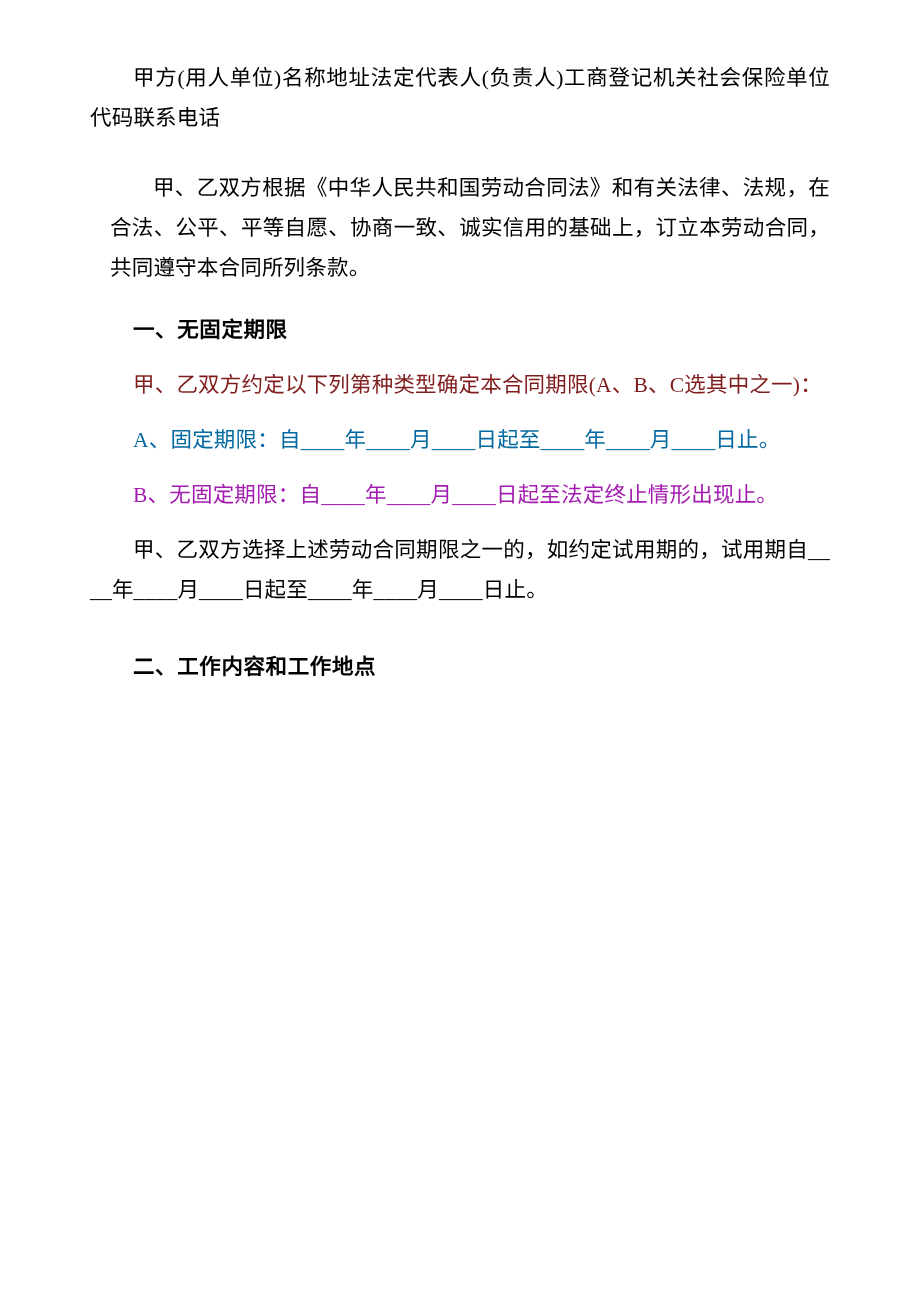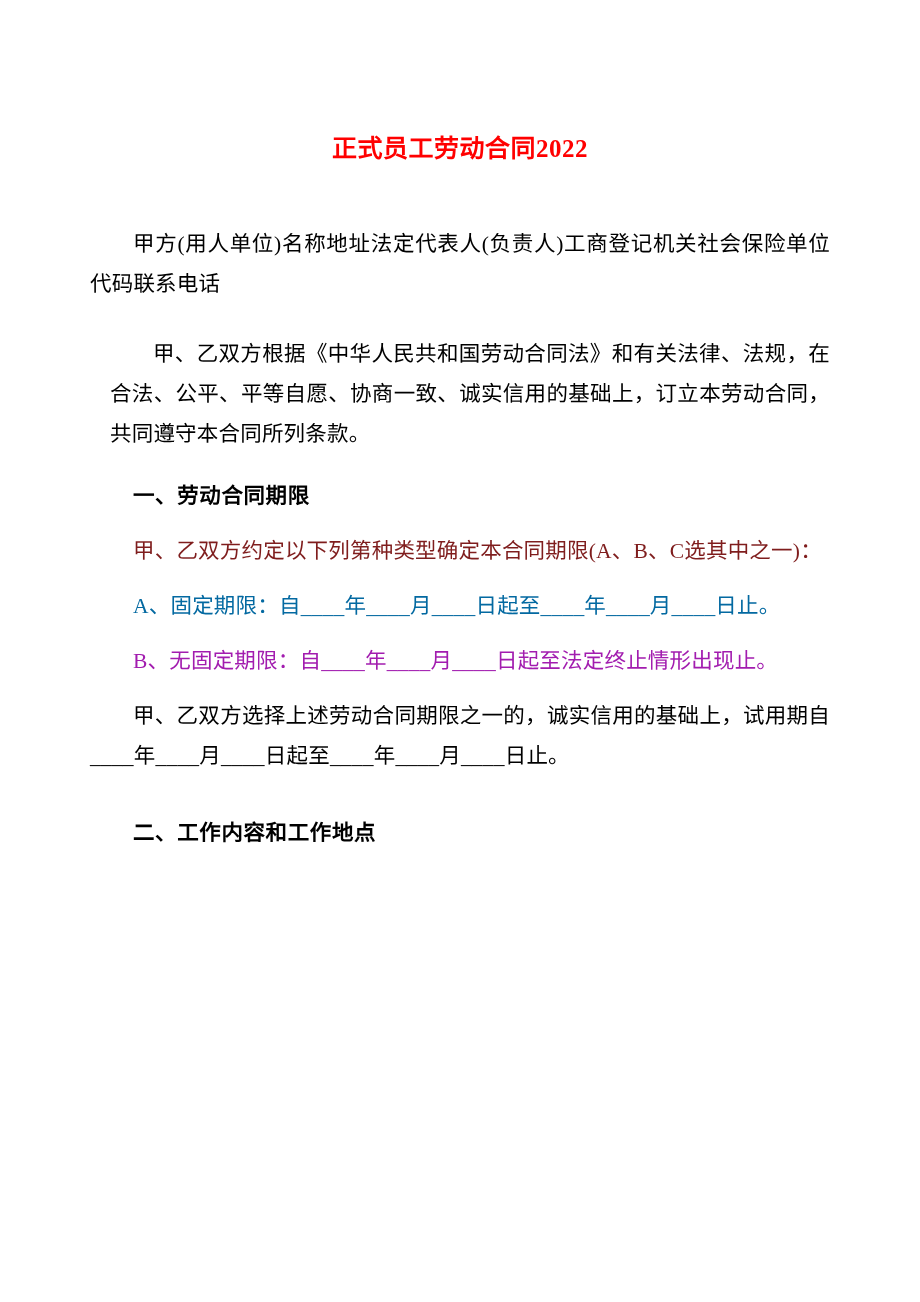--- a/index.html
+++ b/index.html
@@ -70,52 +70,51 @@
   .gap-para    { height: 15px; }
   .gap-section { height: 22px; }
   .gap-sub     { height: 15px; }
 </style>
 </head>
 <body style="background: rgb(255, 255, 255);">
 
 <div class="page">
   <div class="content">
 
-    <h1 class="doc-title" style="color: rgb(255, 0, 0);">正式员工劳动合同2022</h1>
 
     <div class="gap-title"></div>
 
     <p class="para" style="color: rgb(0, 0, 0); margin-top: 28px;">甲方(用人单位)名称地址法定代表人(负责人)工商登记机关社会保险单位代码联系电话</p>
 
     <div class="gap-para"></div>
 
 
     <div class="gap-para"></div>
 
     <p class="para" style="color: rgb(0, 0, 0); margin-left: 20px;">甲、乙双方根据《中华人民共和国劳动合同法》和有关法律、法规，在合法、公平、平等自愿、协商一致、诚实信用的基础上，订立本劳动合同，共同遵守本合同所列条款。</p>
 
     <div class="gap-section"></div>
 
-    <h2 class="heading" style="color: rgb(0, 0, 0);">一、劳动合同期限</h2>
+    <h2 class="heading" style="color: rgb(0, 0, 0);">一、无固定期限</h2>
 
     <div class="gap-sub"></div>
 
     <p class="para" style="color: #7f1d1d;">甲、乙双方约定以下列第种类型确定本合同期限(A、B、C选其中之一)：</p>
 
     <div class="gap-para"></div>
 
     <p class="para" style="color: #0369a1;">A、固定期限：自____年____月____日起至____年____月____日止。</p>
 
     <div class="gap-para"></div>
 
     <p class="para" style="color: #a21caf;">B、无固定期限：自____年____月____日起至法定终止情形出现止。</p>
 
     <div class="gap-para"></div>
 
-    <p class="para" style="color: rgb(0, 0, 0);">甲、乙双方选择上述劳动合同期限之一的，诚实信用的基础上，试用期自____年____月____日起至____年____月____日止。</p>
+    <p class="para" style="color: rgb(0, 0, 0);">甲、乙双方选择上述劳动合同期限之一的，如约定试用期的，试用期自____年____月____日起至____年____月____日止。</p>
 
     <div class="gap-para"></div>
 
 
     <div class="gap-section"></div>
 
     <h2 class="heading" style="color: rgb(0, 0, 0);">二、工作内容和工作地点</h2>
 
   </div>
 </div>

